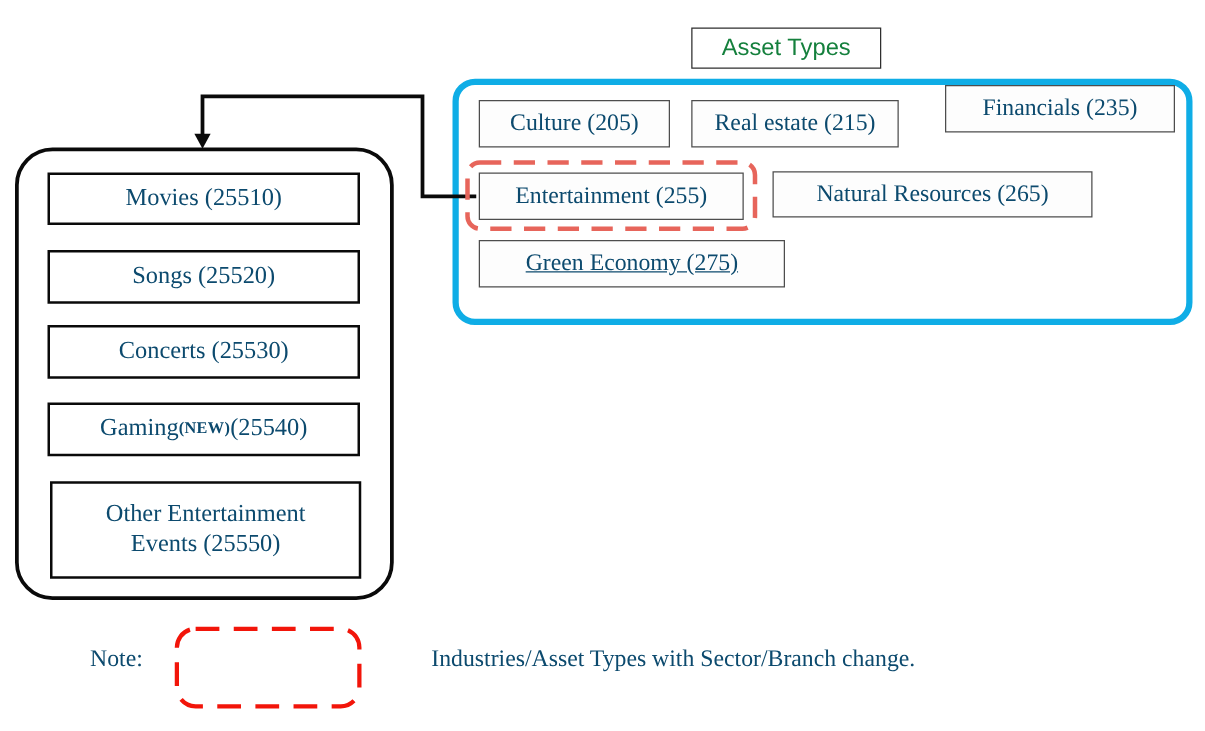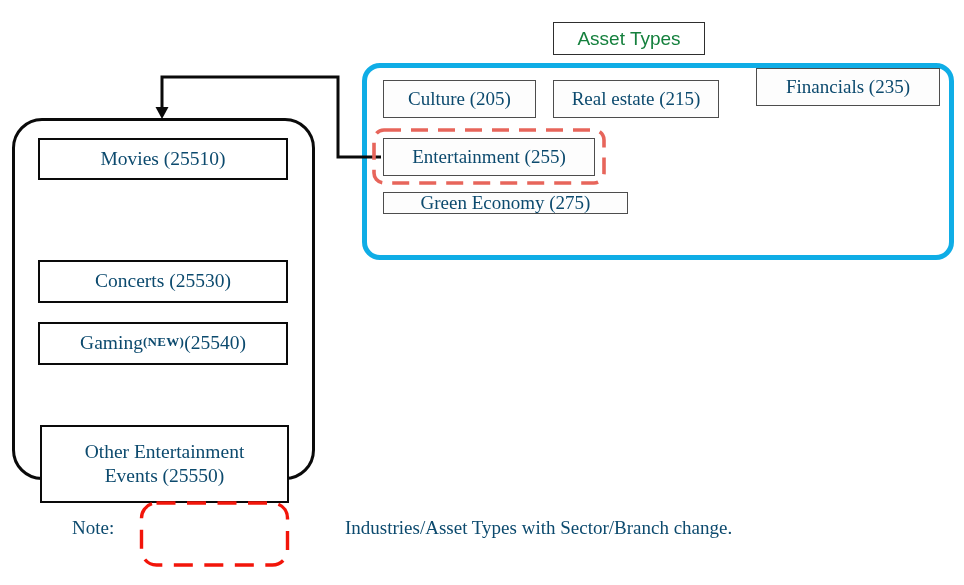--- a/index.html
+++ b/index.html
@@ -13,21 +13,21 @@
   }
   .title-box {
     border:1.7px solid #2e2e2e; background:#ffffff;
     font-family:"Liberation Sans", sans-serif; font-size:19px; color:#15803d;
   }
   .asset-box { border:1.6px solid #4d4d4d; font-size:19px; }
   .industry-box {
     border:2.6px solid #0a0a0a; background:#ffffff;
     font-size:19.5px; text-align:center; line-height:1.25;
   }
-  .industry-box.wrap { white-space:normal; padding:4px 26px;margin-top:40px; }
+  .industry-box.wrap { white-space:normal; padding:4px 26px; }
   .panel-blue {
     position:absolute; left:362px; top:63px; width:592px; height:197px;
     border:5px solid #0fade6; border-radius:18px; box-sizing:border-box; background:#ffffff;
   }
   .panel-left {
     position:absolute; left:12px; top:118px; width:303px; height:362px;
     border:3px solid #0a0a0a; border-radius:30px; box-sizing:border-box; background:#ffffff;
   }
   .overlay { position:absolute; left:0; top:0; width:964px; height:585px; pointer-events:none; }
   sup.new-tag { font-weight:bold; font-size:13px; position:relative; top:-1px; letter-spacing:0.3px; }
@@ -39,25 +39,27 @@
 <div class="canvas">
 
   <div class="box title-box" style="left:553px; top:22px; width:152px; height:33px;">Asset Types</div>
 
   <div class="panel-blue"></div>
 
   <div class="box asset-box" style="left:383px; top:80px; width:153px; height:38px;">Culture (205)</div>
   <div class="box asset-box" style="left:553px; top:80px; width:166px; height:38px;text-align:center;">Real estate (215)</div>
   <div class="box asset-box" style="left:756px; top:68px; width:184px; height:38px;">Financials (235)</div>
   <div class="box asset-box" style="left:383px; top:138px; width:212px; height:38px;">Entertainment (255)</div>
-  <div class="box asset-box" style="left:383px; top:192px; width:245px; height:22px;">Green Economy (275)</div>
+  <div class="box asset-box" style="left:618px; top:137px; width:256px; height:37px;">Natural Resources (265)</div>
+  <div class="box asset-box" style="left:383px; top:192px; width:245px; height:38px;text-decoration:underline;">Green Economy (275)</div>
 
   <div class="panel-left"></div>
 
   <div class="box industry-box" style="left:38px; top:138px; width:250px; height:42px;">Movies (25510)</div>
+  <div class="box industry-box" style="left:38px; top:200px; width:250px; height:43px;">Songs (25520)</div>
   <div class="box industry-box" style="left:38px; top:260px; width:250px; height:43px;">Concerts (25530)</div>
   <div class="box industry-box" style="left:38px; top:322px; width:250px; height:43px;">
       <span>Gaming</span>
       <sup class="new-tag">(NEW)</sup>
       <span> (25540)</span>
     </div>
   <div class="box industry-box wrap" style="left:40px; top:385px; width:249px; height:78px;">Other Entertainment Events (25550)</div>
 
   <div class="note-text" style="left:72px; top:517px;">Note:</div>
   <div class="note-text" style="left:345px; top:517px;">Industries/Asset Types with Sector/Branch change.</div>

